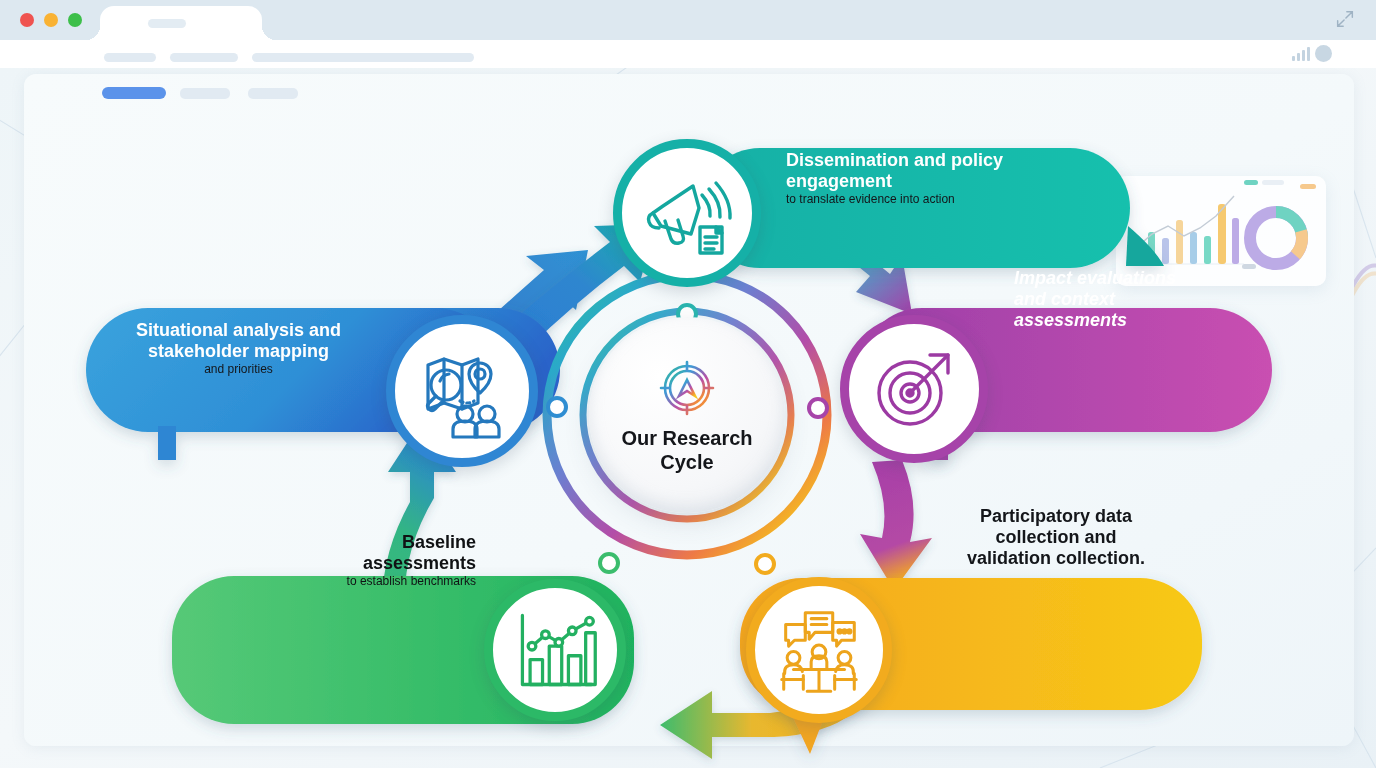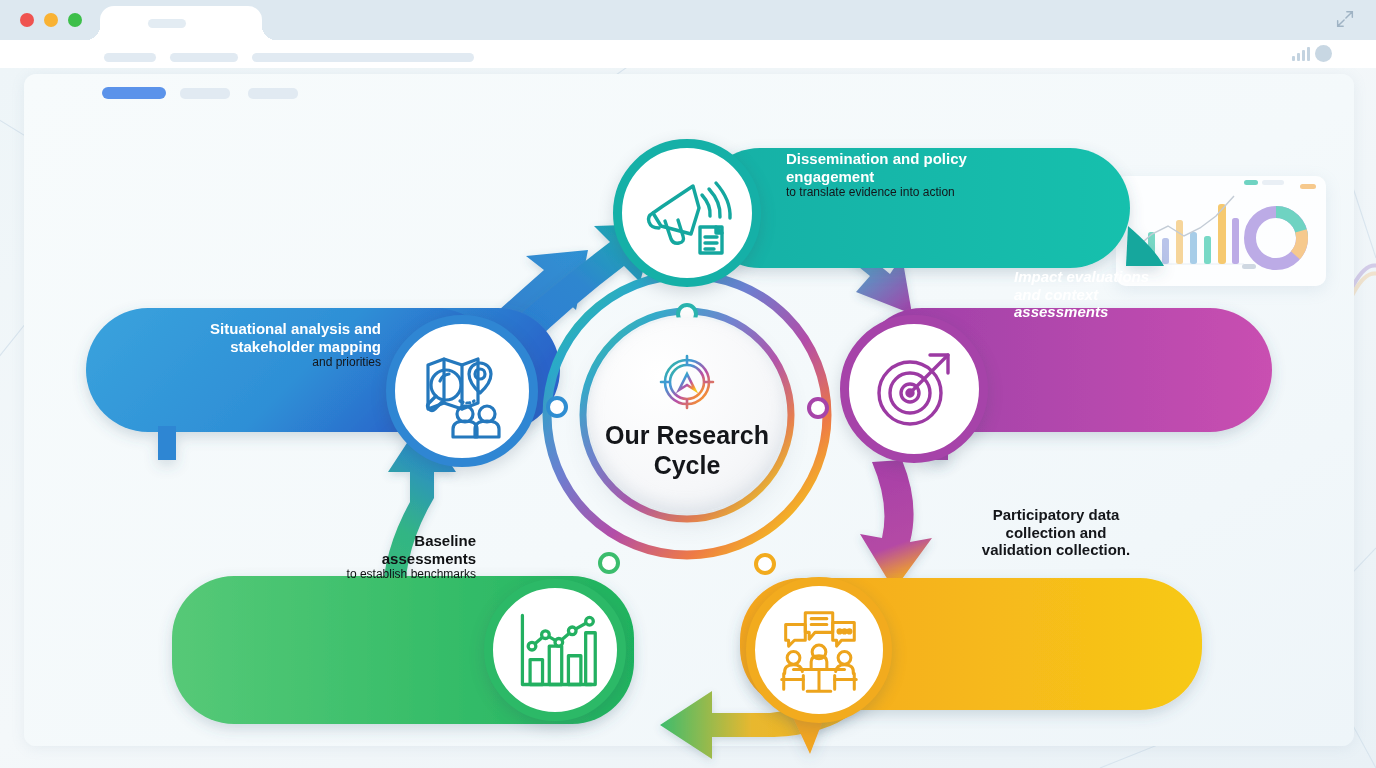--- a/index.html
+++ b/index.html
@@ -67,42 +67,42 @@
   .dashcard {
     position:absolute; left:1116px; top:108px; width:210px; height:110px;
     background:rgba(255,255,255,.82); border-radius:10px;
     box-shadow:0 4px 16px rgba(130,160,185,.16);
   }
 
   
   .diagram { position:absolute; left:0; top:0; width:1376px; height:700px; }
   svg.layer { position:absolute; left:0; top:0; width:1376px; height:700px; overflow:visible;}
   .pill-text { position:absolute; line-height:1.18; }
-  .pt-title { font-weight:bold; font-size:15px; }
+  .pt-title { font-weight:bold; font-size:18px; }
   .pt-sub { font-size:12px; }
 
   
   .nodecircle {
     position:absolute; border-radius:50%; background:#fff;
     box-shadow:0 5px 16px rgba(60,80,100,.20);
     display:flex; align-items:center; justify-content:center;
   }
   .nodecircle svg { display:block; }
 
   
   .hub { position:absolute; }
   .hub-inner {
     position:absolute; left:49px; top:49px; width:196px; height:196px;
     border-radius:50%;
     background: radial-gradient(circle at 36% 30%,#ffffff 0%,#f6f7f9 62%,#e8ebef 100%);
     box-shadow:0 8px 26px rgba(70,90,110,.16), inset 0 -6px 14px rgba(190,200,212,.35);
     display:flex; flex-direction:column; align-items:center; justify-content:center;
   }
   .hub-title {
-    font-weight:bold; font-size:25px; color:#14161a; text-align:center;
+    font-weight:bold; font-size:20px; color:#14161a; text-align:center;
     line-height:1.22; margin-top:6px;
   }
 </style>
 </head>
 <body>
 
 <div id="app">
 
   <div class="chrome-top">
     <div class="dots">
@@ -332,21 +332,21 @@
 
         <g>
           <circle cx="687" cy="246" r="9" fill="#fff" stroke="#2bb6b0" stroke-width="4"></circle>
           <circle cx="557" cy="339" r="9" fill="#fff" stroke="#2f8ed2" stroke-width="4"></circle>
           <circle cx="818" cy="340" r="9" fill="#fff" stroke="#a744a9" stroke-width="4"></circle>
           <circle cx="609" cy="495" r="9" fill="#fff" stroke="#3bbd6d" stroke-width="4"></circle>
           <circle cx="765" cy="496" r="9" fill="#fff" stroke="#f2ab1e" stroke-width="4"></circle>
         </g>
       </svg>
 
-      <div class="pill-text" style="left:96px; top:252px; width:285px; text-align:right; color:#fff;">
+      <div class="pill-text" style="left:96px; top:252px; width:285px; text-align:center; color:#fff;">
         <div class="pt-title">Situational analysis and</div>
         <div class="pt-title">stakeholder mapping</div>
         <div class="pt-sub" style="color:#14161a;">and priorities</div>
       </div>
 
       <div class="pill-text" style="left:786px; top:82px; width:330px; text-align:left; color:#fff;">
         <div class="pt-title">Dissemination and policy</div>
         <div class="pt-title">engagement</div>
         <div class="pt-sub" style="color:#14161a;">to translate evidence into action</div>
       </div>

